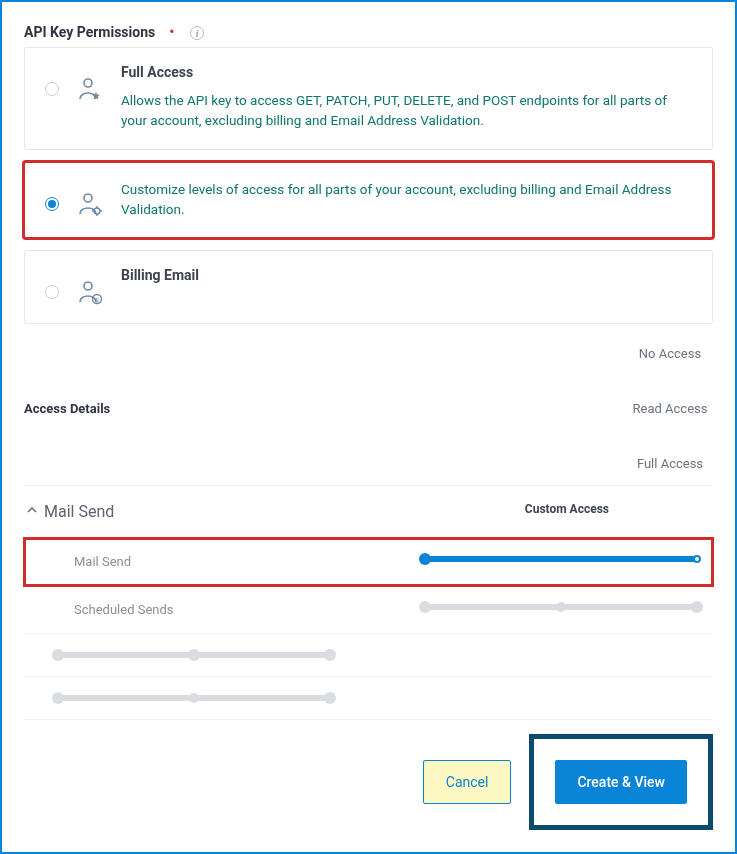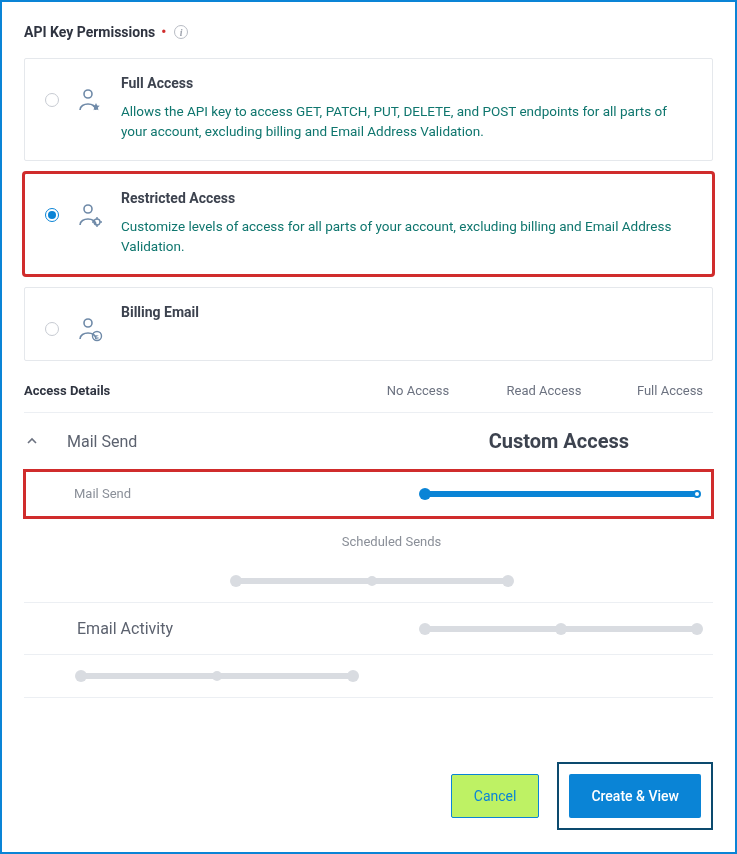--- a/index.html
+++ b/index.html
@@ -13,23 +13,23 @@
     height: 854px;
     border: 2px solid #0a84d6;
     padding: 22px 22px;
     position: relative;
   }
   .section-title {
     font-size: 14px;
     font-weight: 700;
     color: #2f3440;
     display: flex;
-    align-items: center;
-    gap: 4px;
-    margin-bottom: 18px;
+    align-items: flex-end;
+    gap: 12px;
+    margin-bottom: 7px;
   }
   .req-star { color: #d02c2c; font-weight: 700; margin-left: 2px; }
   .info-circle {
     width: 14px; height: 14px; border-radius: 50%;
     border: 1px solid #b8bcc4;
     display: inline-flex; align-items: center; justify-content: center;
     font-size: 10px; color: #9ea3ad; font-style: italic; font-family: Georgia, serif;
     margin-left: 4px;
   }
   .options { display: flex; flex-direction: column; gap: 12px; }
@@ -68,39 +68,39 @@
   }
 
   .access-header {
     margin-top: 22px;
     display: flex; align-items: center;
     font-size: 13px;
     gap: 16px;
   }
   .ah-title { font-weight: 700; color: #2f3440; flex: 0 0 auto; }
   .ah-spacer { flex: 1; }
-  .ah-cols { display: flex; gap: 40px; color: #6c7280; font-size: 13px; }
+  .ah-cols { display: flex; gap: 40px; color: #6c7280; font-size: 13px; flex-direction: column; }
   .ah-col { min-width: 86px; text-align: center; }
 
   .rows { margin-top: 14px; border-top: 1px solid #eceff3; }
   .row {
     border-bottom: 1px solid #eceff3;
-    display: flex; align-items: center;
+    display: flex; 
     padding: 16px 4px 16px 0;
-    gap: 27px;
+    gap: 4px;
   }
   .chev {
     width: 16px; height: 16px; display: inline-flex; align-items: center; justify-content: center;
     color: #6c7280;
   }
   .row-label { font-size: 16px; color: #5c626f; flex: 1; }
   .row-label.sub { font-size: 13px; color: #8a8f98; padding-left: 32px; }
   .row-badge {
-    font-size: 20px; font-weight: 700; color: #3d434f;
-    margin-right: 80px;
+    font-size: 12px; font-weight: 700; color: #3d434f;
+    margin-right: 100px;
   }
   .slider {
     width: 280px; height: 10px; position: relative;
     display: flex; align-items: center;
     margin-right: 8px;
   }
   .track {
     position: absolute; left: 4px; right: 4px; top: 50%; transform: translateY(-50%);
     height: 6px; border-radius: 4px; background: #d9dce1;
   }
@@ -128,27 +128,27 @@
     right: 22px;
     bottom: 22px;
     display: flex; gap: 18px; align-items: center;
   }
   .btn {
     height: 44px; padding: 0 22px; display: flex; align-items: center; justify-content: center;
     font-size: 14px; border-radius: 2px;
     cursor: pointer;
   }
   .btn.secondary {
-    border: 1px solid #0a84d6; color: #0a84d6; background: #bef264;
+    border: 1px solid #0a84d6; color: #0a84d6; background: #fef9c3;
   }
   .btn.primary {
     background: #0a84d6; color: #fff; border: none; font-weight: 500;
   }
   .btn-wrap-hi {
-    border: 2px solid #0c4a6e; padding: 10px;
+    border: 5px solid #0c4a6e; padding: 21px;
   }
 </style>
 </head>
 <body>
 
 <div class="outer">
 
   <div class="section-title">
     <span>API Key Permissions</span>
     <span class="req-star">•</span>
@@ -175,21 +175,20 @@
     <path d="M3 23 C3 15, 19 15, 19 23" fill="none" stroke="#6f8aa8" stroke-width="1.6"></path>
   <circle cx="20" cy="20" r="3" fill="none" stroke="#6f8aa8" stroke-width="1.4"></circle>
             <g stroke="#6f8aa8" stroke-width="1.4">
               <line x1="20" y1="15" x2="20" y2="17"></line>
               <line x1="20" y1="23" x2="20" y2="25"></line>
               <line x1="15" y1="20" x2="17" y2="20"></line>
               <line x1="23" y1="20" x2="25" y2="20"></line>
             </g>
           </svg></div>
     <div class="opt-body">
-      <div class="opt-title">Restricted Access</div>
       <div class="opt-desc">Customize levels of access for all parts of your account, excluding billing and Email Address Validation.</div>
     </div>
   </div>
       <div class="opt-card">
     <div class="radio "></div>
     <div class="user-icon"><svg viewBox="0 0 26 26" width="26" height="26">
     <circle cx="11" cy="7" r="4" fill="none" stroke="#6f8aa8" stroke-width="1.6"></circle>
     <path d="M3 23 C3 15, 19 15, 19 23" fill="none" stroke="#6f8aa8" stroke-width="1.6"></path>
   <circle cx="20" cy="20" r="4.5" fill="none" stroke="#6f8aa8" stroke-width="1.4"></circle>
             <text x="20" y="23" font-size="6" text-anchor="middle" fill="#6f8aa8" font-family="Arial">$</text>
@@ -221,32 +220,31 @@
     <span class="row-badge">Custom Access</span>
       </div>
       <div class="row subrow-hi" style="padding-left: 18px;">
         <span class="row-label sub">Mail Send</span>
         <div class="slider">
           <div class="track" style="background: rgb(10, 132, 214);"></div>
           <div class="dot d0 big blue"></div>
           <div class="dot d2 bluering"></div>
         </div>
       </div>
-      <div class="row" style="padding-left: 18px; flex-direction: column;">
+      <div class="row" style="padding-left: 18px;">
         <span class="row-label sub">Scheduled Sends</span>
         <div class="slider">
           <div class="track"></div>
           <div class="dot d0 big"></div>
           <div class="dot d1"></div>
           <div class="dot d2 big"></div>
         </div>
       </div>
       <div class="row">
         <span style="width:26px"></span>
-        <span class="row-label">Email Activity</span>
         <div class="slider">
           <div class="track"></div>
           <div class="dot d0 big"></div>
           <div class="dot d1 big"></div>
           <div class="dot d2 big"></div>
         </div>
       </div>
       <div class="row">
         <span style="width:26px"></span>
         <div class="slider">

